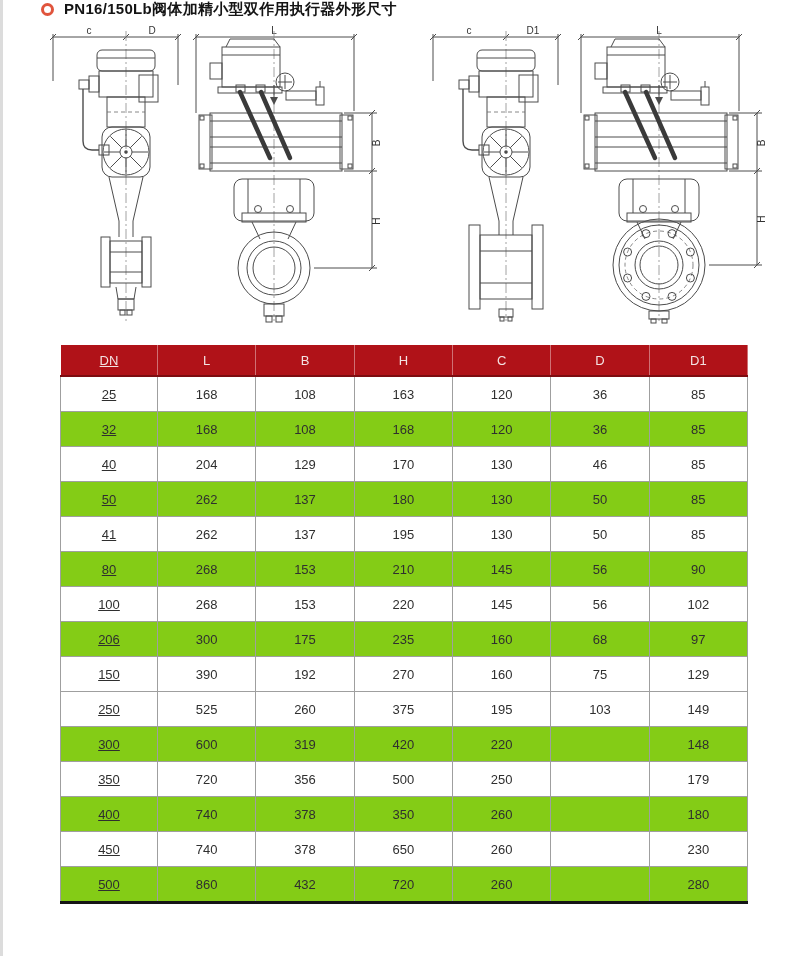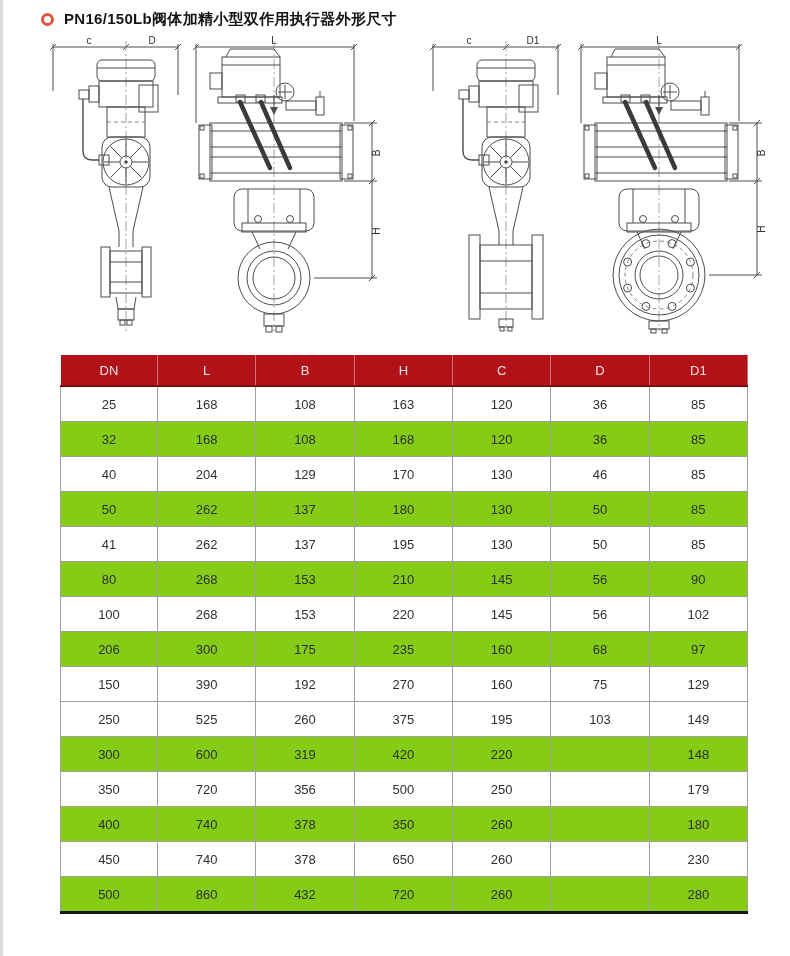--- a/index.html
+++ b/index.html
@@ -2,21 +2,21 @@
 <html><head>
 <meta charset="utf-8">
 <style>
   html,body{margin:0;padding:0;}
   body{
     width:790px;height:956px;background:#ffffff;
     font-family:"Liberation Sans",sans-serif;
     border-left:3px solid #dcdcdc;box-sizing:border-box;
     position:relative;overflow:hidden;
   }
-  .title-row{display:flex;align-items:center;gap:10px;padding:10px 0 0 38px;}
+  .title-row{display:flex;align-items:center;gap:10px;padding:0 0 0 38px;}
   .bullet{width:7px;height:7px;border:3px solid #e0543c;border-radius:50%;flex:0 0 auto;}
   .title{font-size:15px;font-weight:bold;color:#141414;letter-spacing:.3px;}
 
   .drawings{position:relative;height:306px;margin-top:6px;}
   .drawings svg{position:absolute;top:0;}
   #dw1{left:40px;} #dw2{left:183px;} #dw3{left:420px;} #dw4{left:568px;}
 
   .s{stroke:#4c4c4c;fill:none;stroke-width:1;}
   .tube{stroke:#4c4c4c;fill:none;stroke-width:1.4;}
   .thick{stroke:#3a3a3a;fill:none;stroke-width:4.5;stroke-linecap:round;}
@@ -34,21 +34,21 @@
     background:#b01218;color:#f3e2e2;font-weight:normal;
     font-size:13px;height:28px;
     border:1px solid rgba(255,255,255,.4);
     border-bottom:2px solid #7d0c10;
   }
   table.dims td{
     height:32px;text-align:center;font-size:13px;color:#2f2f2f;
     border:1px solid #9f9f9f;background:#ffffff;
   }
   table.dims tr.alt td{background:#84cc16;}
-  table.dims th:first-child,table.dims td:first-child{width:94px;}
+  table.dims th:first-child,table.dims td:first-child{width:94px;text-decoration:underline;}
 </style>
 </head>
 <body>
 
 <div class="title-row">
   <span class="bullet"></span>
   <span class="title">PN16/150Lb阀体加精小型双作用执行器外形尺寸</span>
 </div>
 
 <div class="drawings">

